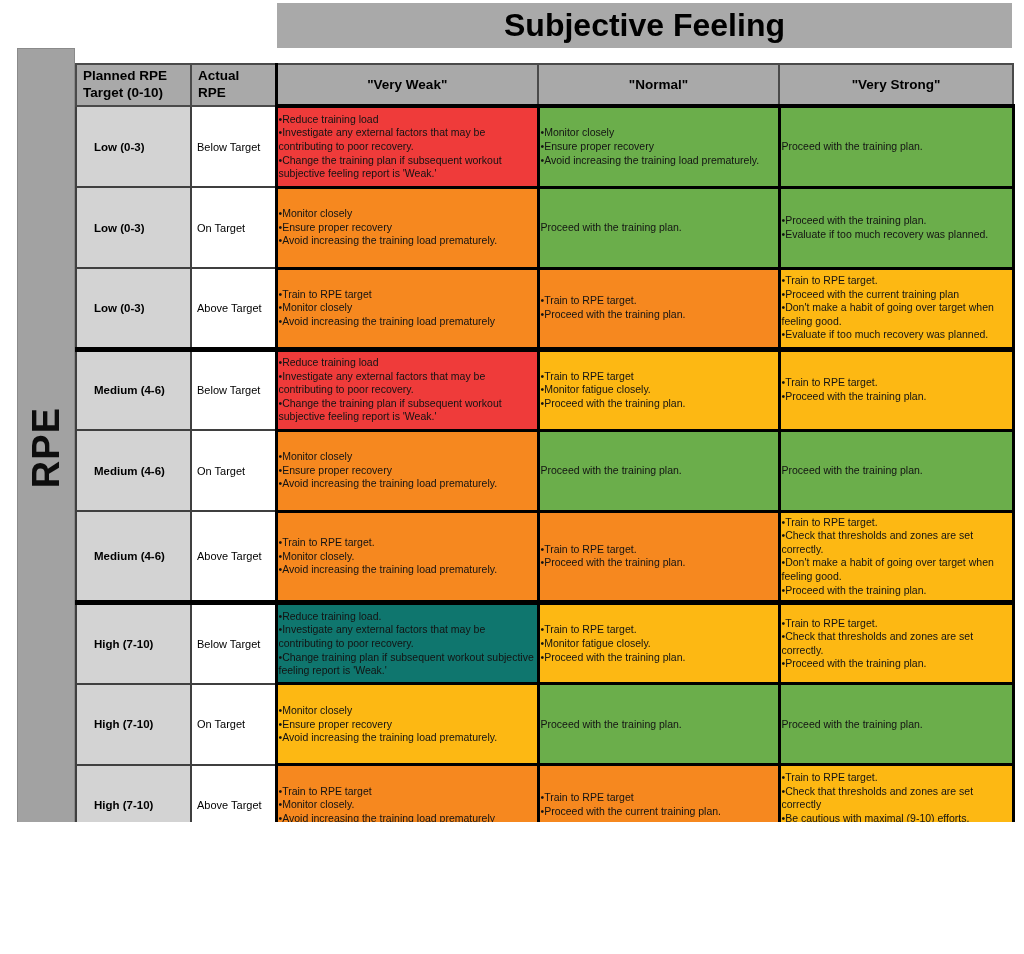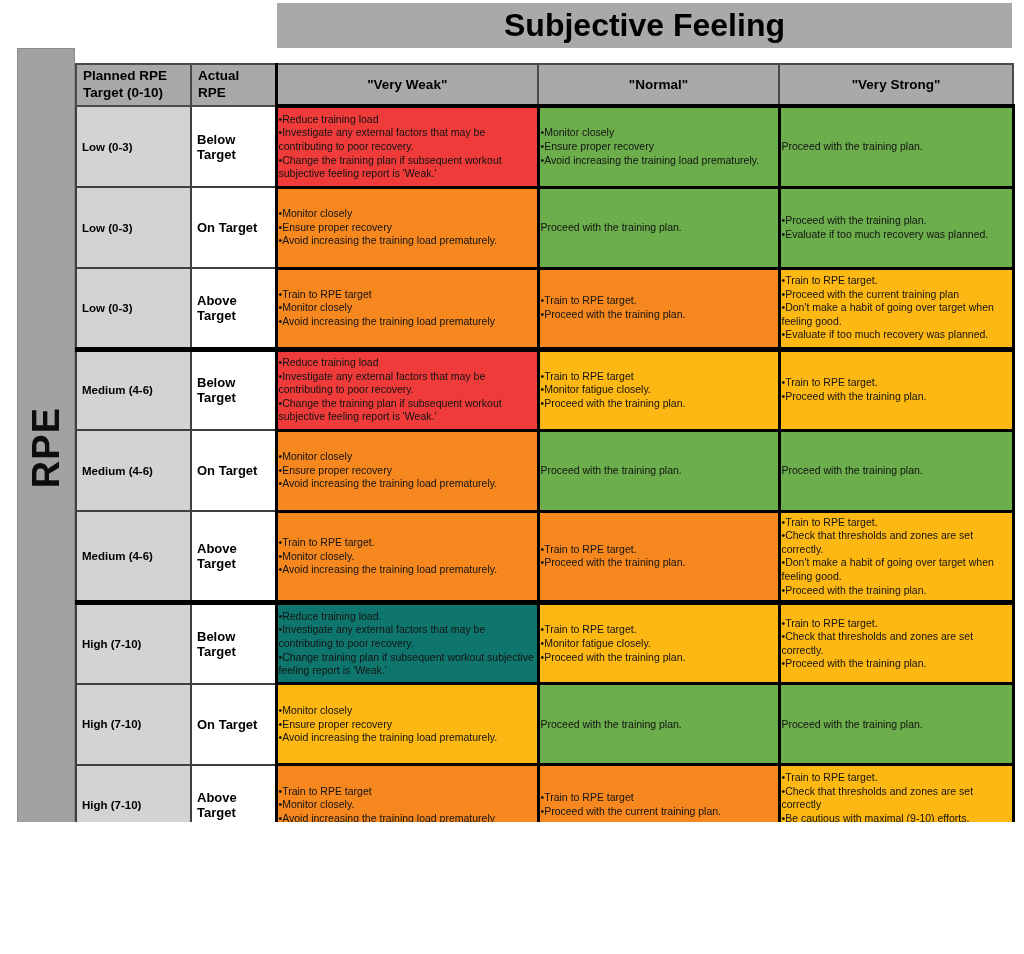--- a/index.html
+++ b/index.html
@@ -42,25 +42,25 @@
     font-size:13.5px; font-weight:bold;
     vertical-align:middle;
   }
   th.hdr-left { text-align:left; padding:2px 6px; line-height:1.25; }
   th.hdr-feel { text-align:center; border-bottom:4px solid #000; }
   th.hdr-feel-first { border-left:3px solid #000; }
 
   td.plabel {
     background:#d3d3d3; border:2px solid #3f3f3f;
     font-weight:bold; font-size:11.5px;
-    padding:2px 5px; vertical-align:middle; color:#000;
+    padding:2px 17px; vertical-align:middle; color:#000;
   }
   td.alabel {
     background:#ffffff; border:2px solid #3f3f3f;
-    font-weight:bold; font-size:13px;
+    font-weight:normal; font-size:11px;
     padding:2px 5px; vertical-align:middle; color:#000;
   }
   td.advice {
     border:3px solid #000;
     font-size:10.5px; line-height:1.3;
     padding:3px 1px; vertical-align:middle;
     white-space:pre-wrap; color:#131313;
   }
   tr.group-start td { border-top:5px solid #000; }
   table.matrix tbody tr:last-child td { border-bottom:4px solid #000; }

